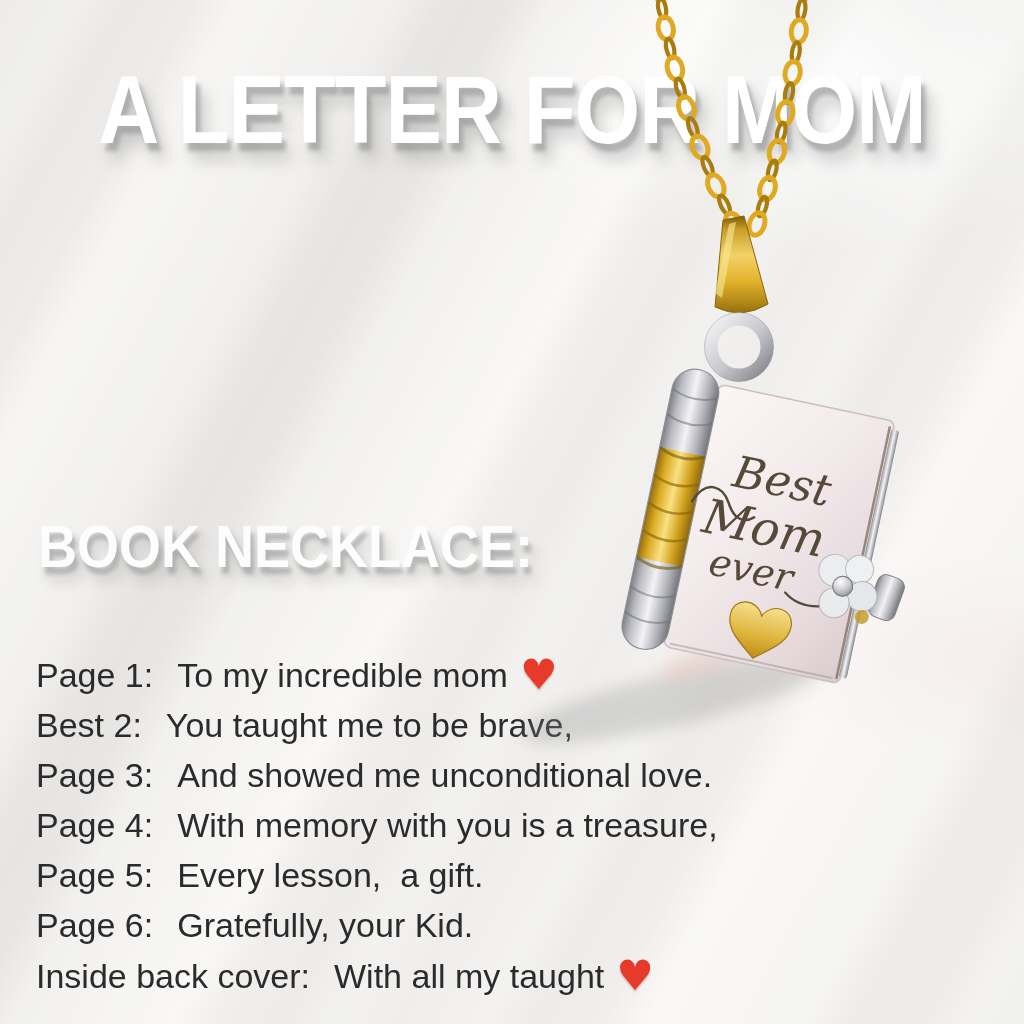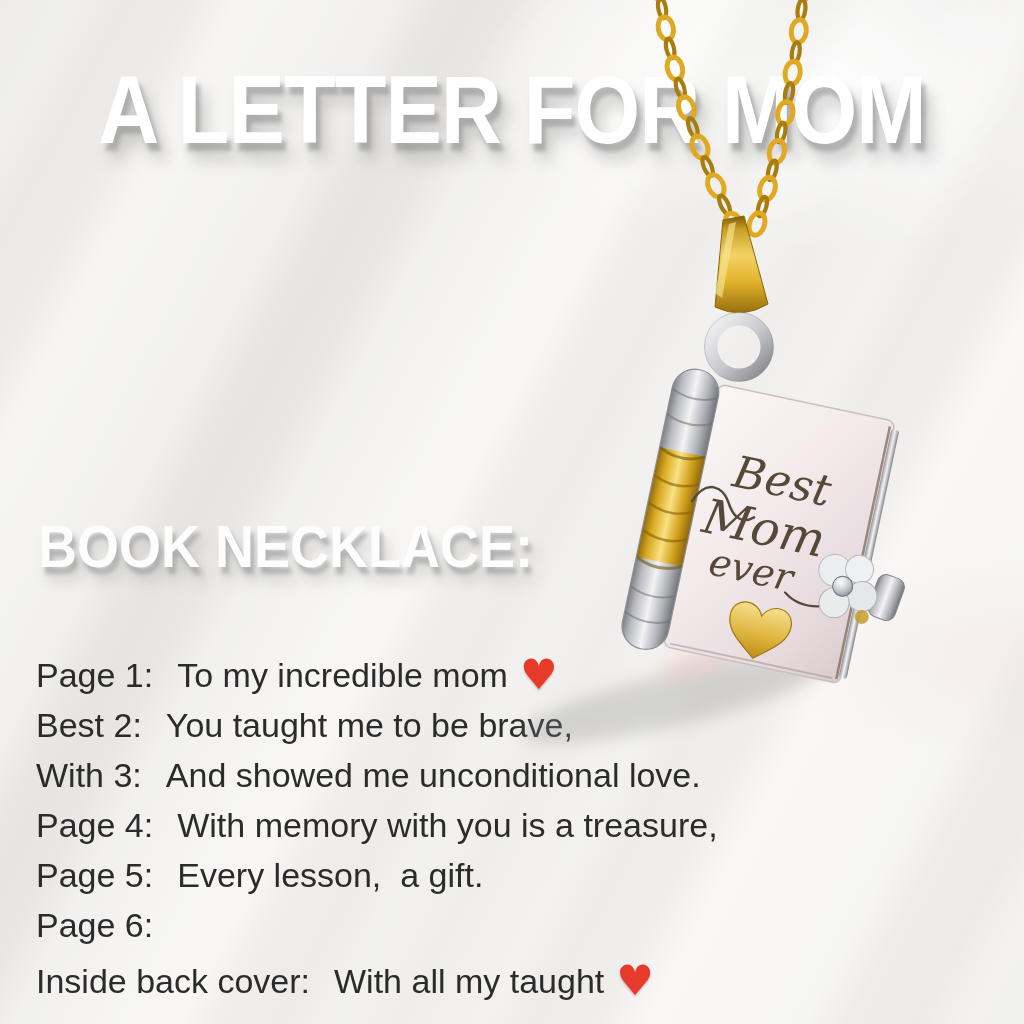--- a/index.html
+++ b/index.html
@@ -28,21 +28,21 @@
   }
   .product-label{
     position:absolute;top:517px;left:38px;z-index:1;
     font-weight:900;font-size:60px;line-height:1;color:#fdfdfd;
     transform:scaleX(.9);transform-origin:left center;
     text-shadow:4px 7px 5px rgba(150,150,150,.6), 9px 14px 14px rgba(135,135,135,.35);
     white-space:nowrap;
   }
   .letter-list{position:absolute;top:650px;left:36px;z-index:2;}
   .line{height:50px;display:flex;align-items:center;font-size:34px;color:#2b2b2b;text-align:center;}
-  .line:last-child{margin-top:6px;}
+  .line:last-child{margin-top:1px;}
   .line-label{margin-right:24px;white-space:pre;}
   .line-text{white-space:pre-wrap;}
   .heart{
     font-family:"DejaVu Sans",sans-serif;color:#e63a2b;font-size:42px;
     margin-left:12px;line-height:0;text-shadow:0 2px 2px rgba(120,30,20,.25);
   }
   .necklace-svg{position:absolute;inset:0;z-index:5;pointer-events:none;}
 </style>
 </head>
 <body>
@@ -58,36 +58,37 @@
       <span class="line-label">Page 1:</span>
         <span class="line-text">To my incredible mom</span>
         <span class="heart">♥</span>
     </div>
     <div class="line">
       <span class="line-label">Best 2:</span>
         <span class="line-text">You taught me to be brave,</span>
         <span class="heart"></span>
     </div>
     <div class="line">
-      <span class="line-label">With 3:</span>
+      <span class="line-label">Page 3:</span>
         <span class="line-text">And showed me unconditional love.</span>
         <span class="heart"></span>
     </div>
     <div class="line">
       <span class="line-label">Page 4:</span>
         <span class="line-text">With memory with you is a treasure,</span>
         <span class="heart"></span>
     </div>
     <div class="line">
       <span class="line-label">Page 5:</span>
         <span class="line-text">Every lesson,  a gift.</span>
         <span class="heart"></span>
     </div>
     <div class="line">
       <span class="line-label">Page 6:</span>
+        <span class="line-text">Gratefully, your Kid.</span>
         <span class="heart"></span>
     </div>
     <div class="line">
       <span class="line-label">Inside back cover:</span>
         <span class="line-text">With all my taught</span>
         <span class="heart">♥</span>
     </div>
   </div>
 
   <svg class="necklace-svg" viewBox="0 0 1024 1024" width="1024" height="1024">

